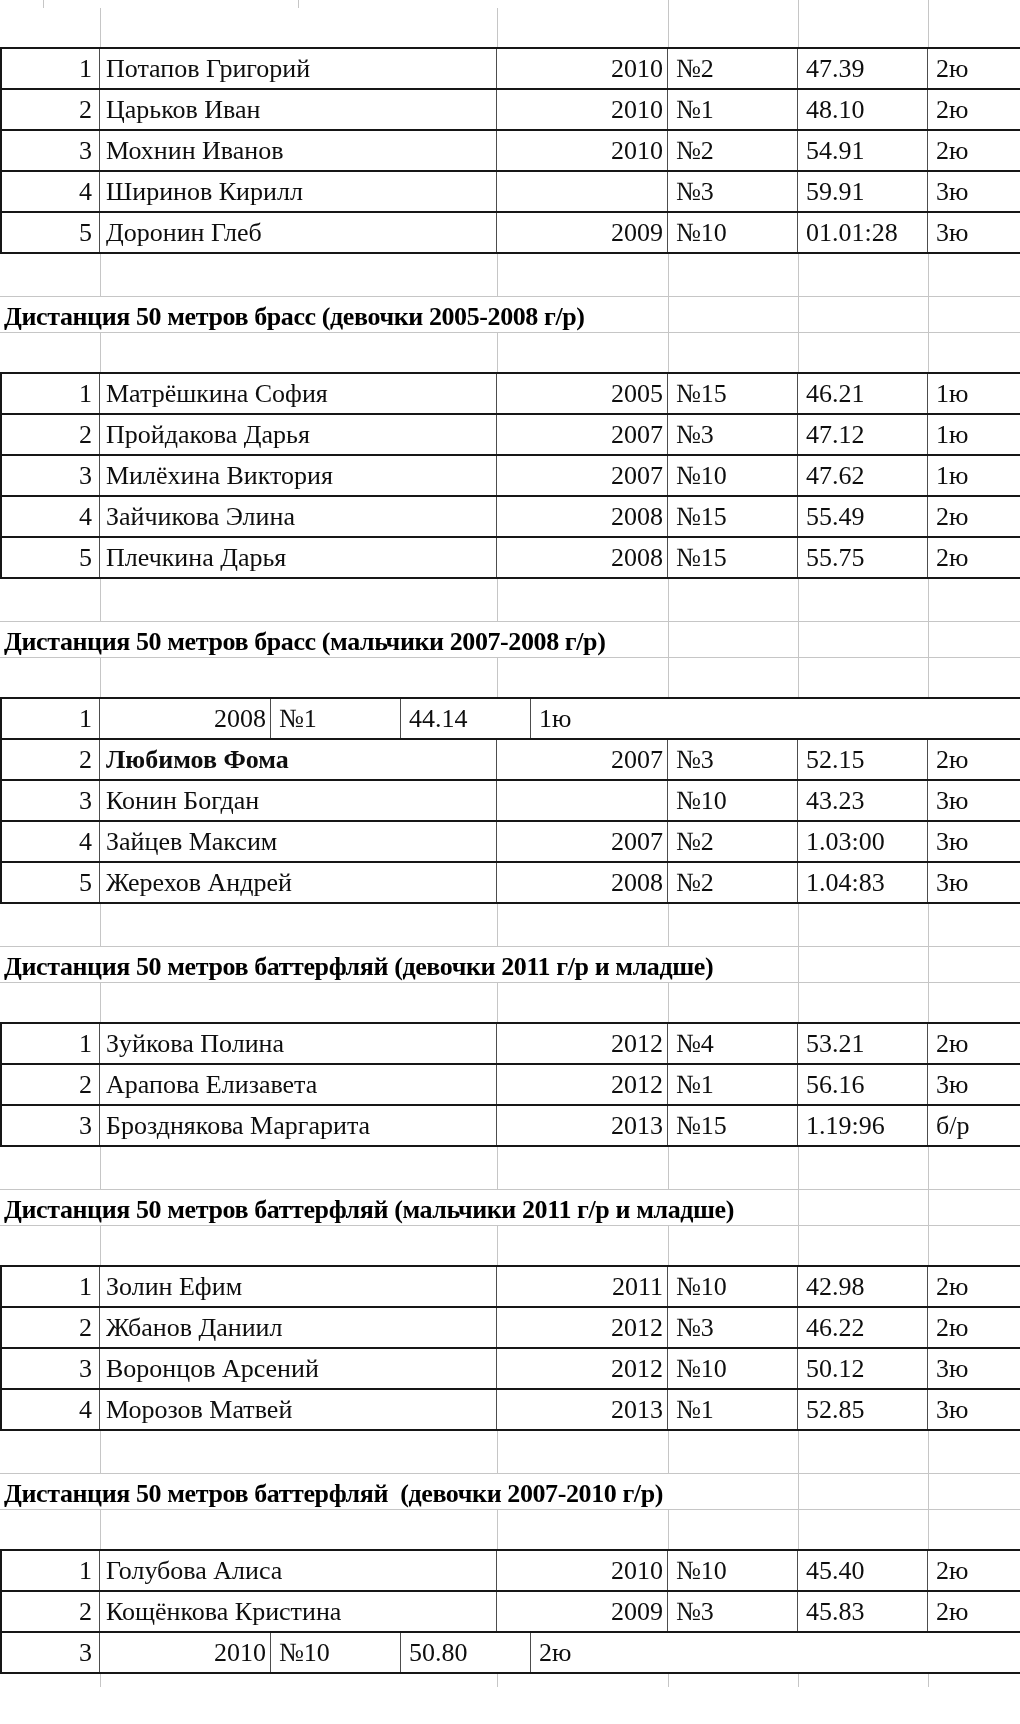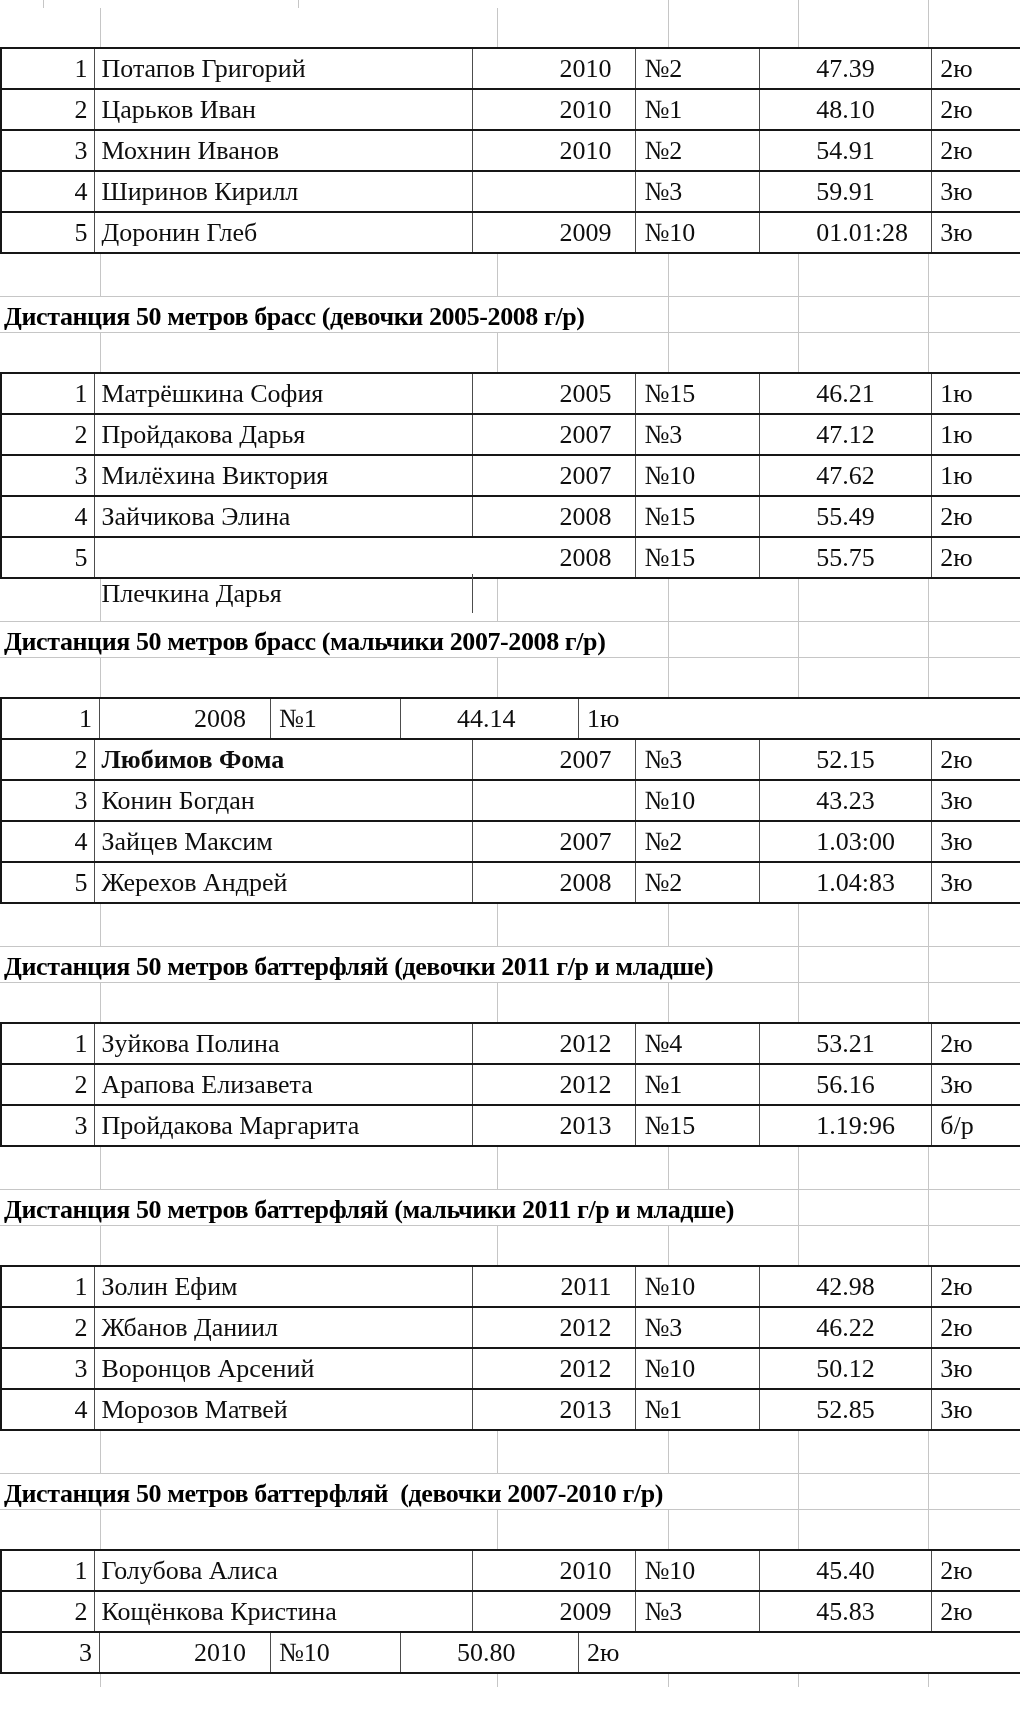--- a/index.html
+++ b/index.html
@@ -25,23 +25,23 @@
     border-top:2px solid #161616;
   }
   .cell{
     box-sizing:border-box;display:flex;align-items:center;
     font-size:26px;line-height:1;white-space:nowrap;overflow:visible;
     border-right:1px solid #4d4d4d;height:100%;
   }
   .cell.last{border-right:none;}
   .c-place{justify-content:flex-end;padding-right:7px;}
   .c-name{padding-left:6px;}
-  .c-year{justify-content:flex-end;padding-right:24px;text-align:center;}
+  .c-year{justify-content:flex-end;padding-right:4px;text-align:center;}
   .c-club{padding-left:8px;}
-  .c-time{padding-left:8px;margin-left:48px;}
+  .c-time{padding-left:8px;}
   .c-rank{padding-left:8px;}
 </style>
 </head>
 <body>
 
 <div id="sheet">
     <div class="srow" style="height: 8px;">
       <i class="v" style="left: 43px;"></i>
       <i class="v" style="left: 298px;"></i>
       <i class="v" style="left: 668px;"></i>
@@ -148,21 +148,21 @@
         <div class="drow">
           <div class="cell c-place" style="width: 98px;">4</div>
           <div class="cell c-name" style="width: 397px;">Зайчикова Элина</div>
           <div class="cell c-year" style="width: 171px;">2008</div>
           <div class="cell c-club" style="width: 130px;">№15</div>
           <div class="cell c-time" style="width: 130px;">55.49</div>
           <div class="cell c-rank last" style="width: 92px;">2ю</div>
         </div>
         <div class="drow">
           <div class="cell c-place" style="width: 98px;">5</div>
-          <div class="cell c-name" style="width: 397px; margin-top: 36px;">Плечкина Дарья</div>
+          <div class="cell c-name" style="width: 397px;">Плечкина Дарья</div>
           <div class="cell c-year" style="width: 171px;">2008</div>
           <div class="cell c-club" style="width: 130px;">№15</div>
           <div class="cell c-time" style="width: 130px;">55.75</div>
           <div class="cell c-rank last" style="width: 92px;">2ю</div>
         </div>
       </div>
       <div class="srow" style="height: 42px;">
         <i class="v" style="left: 100px;"></i>
         <i class="v" style="left: 497px;"></i>
         <i class="v" style="left: 668px;"></i>
@@ -258,21 +258,21 @@
         <div class="drow">
           <div class="cell c-place" style="width: 98px;">2</div>
           <div class="cell c-name" style="width: 397px;">Арапова Елизавета</div>
           <div class="cell c-year" style="width: 171px;">2012</div>
           <div class="cell c-club" style="width: 130px;">№1</div>
           <div class="cell c-time" style="width: 130px;">56.16</div>
           <div class="cell c-rank last" style="width: 92px;">3ю</div>
         </div>
         <div class="drow">
           <div class="cell c-place" style="width: 98px;">3</div>
-          <div class="cell c-name" style="width: 397px;">Пройдакова Маргарита</div>
+          <div class="cell c-name" style="width: 397px;">Брозднякова Маргарита</div>
           <div class="cell c-year" style="width: 171px;">2013</div>
           <div class="cell c-club" style="width: 130px;">№15</div>
           <div class="cell c-time" style="width: 130px;">1.19:96</div>
           <div class="cell c-rank last" style="width: 92px;">б/р</div>
         </div>
       </div>
       <div class="srow" style="height: 42px;">
         <i class="v" style="left: 100px;"></i>
         <i class="v" style="left: 497px;"></i>
         <i class="v" style="left: 668px;"></i>

